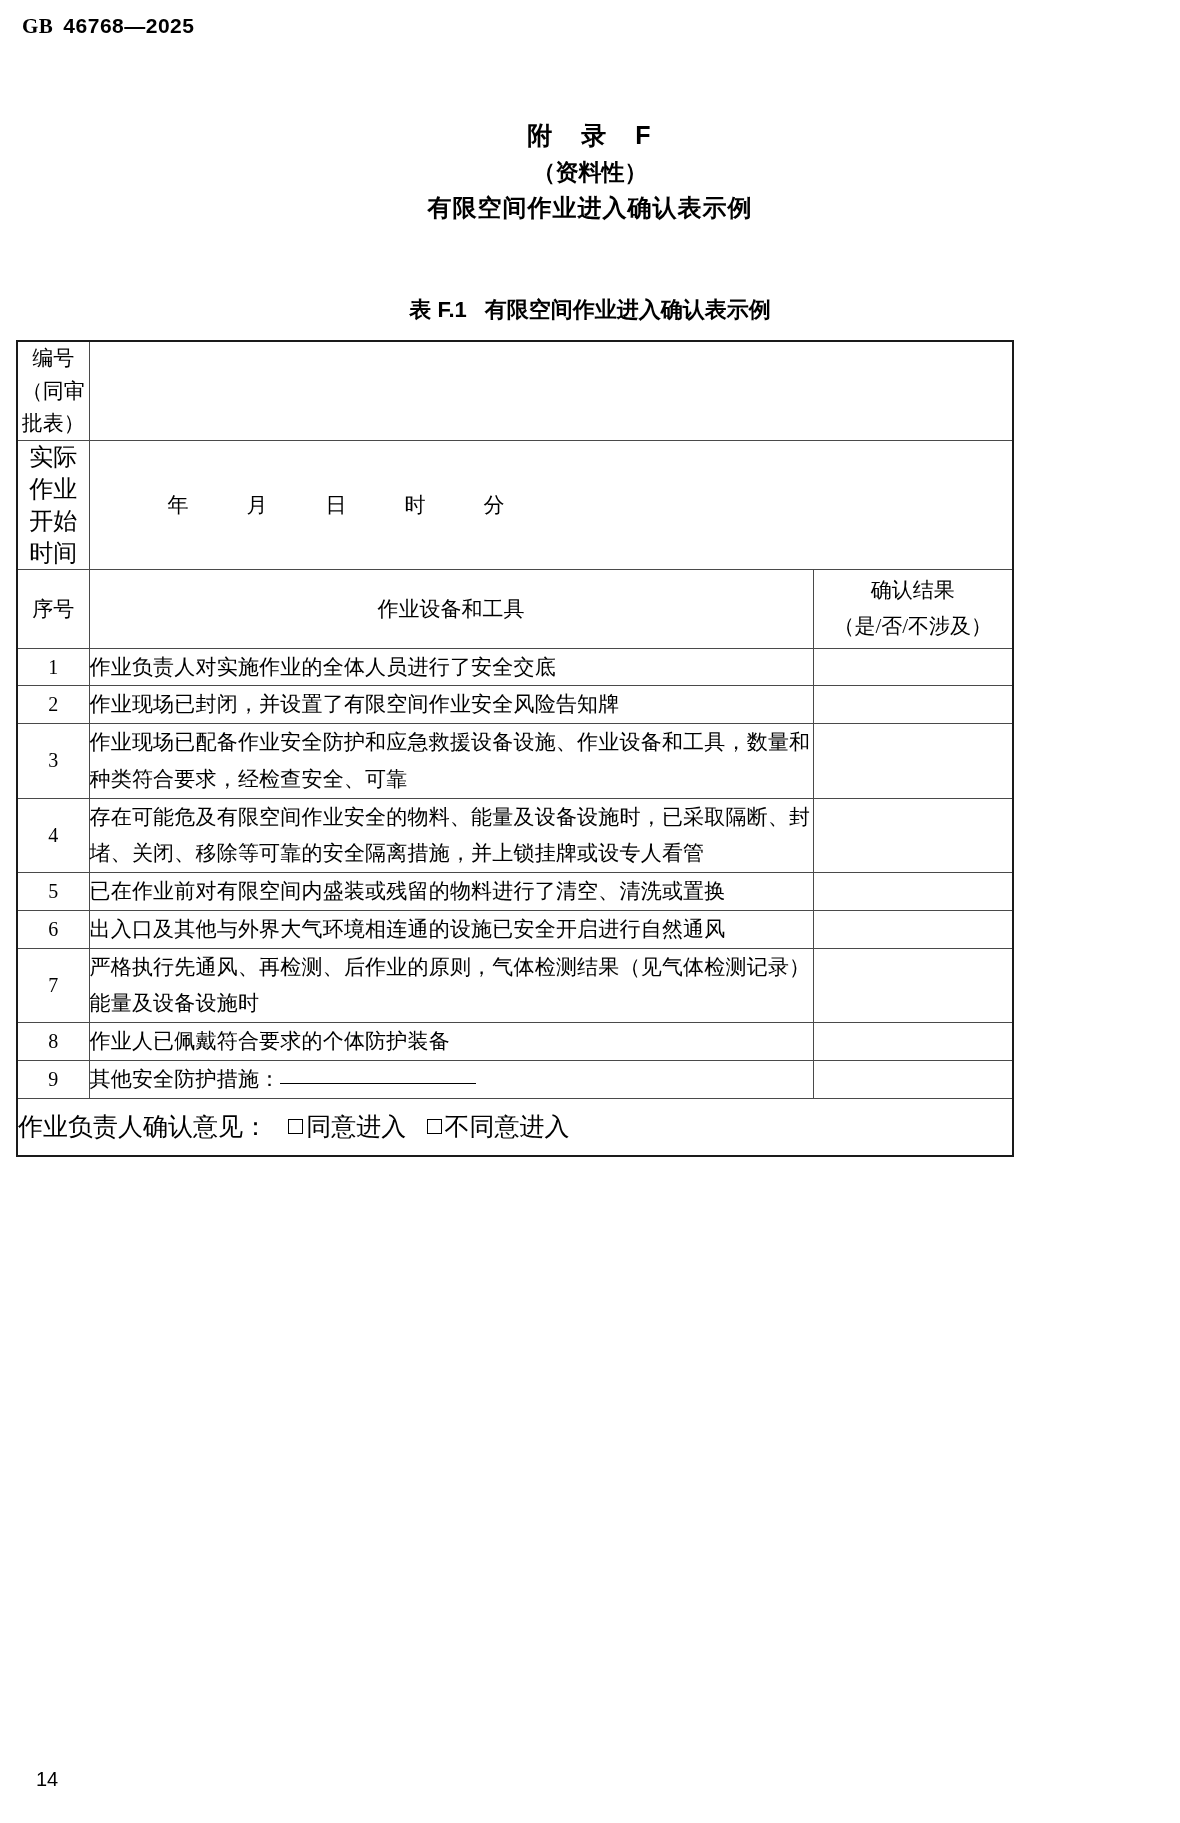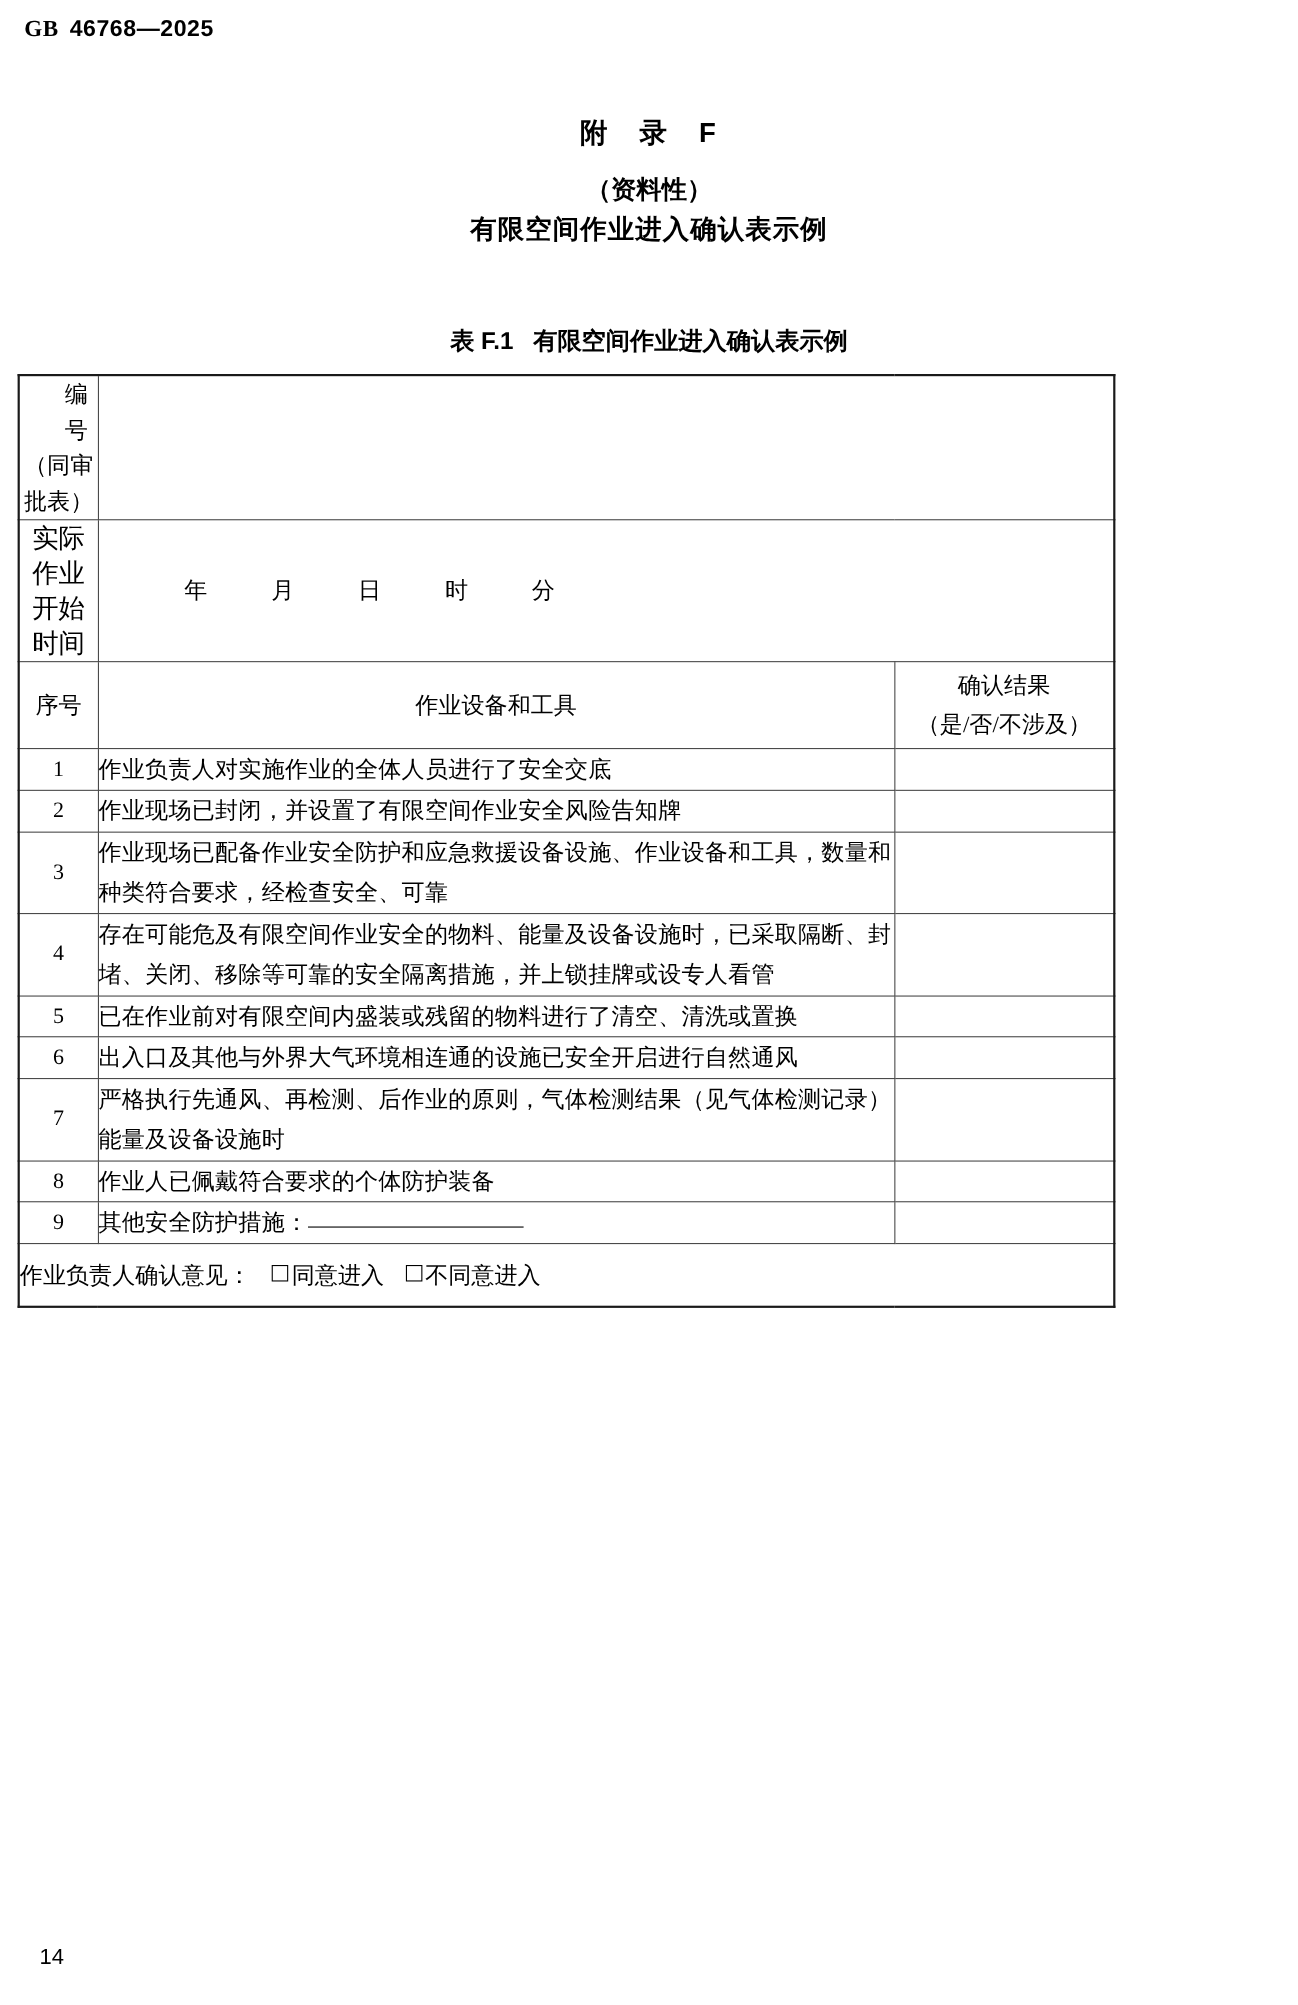--- a/index.html
+++ b/index.html
@@ -33,21 +33,21 @@
     font-size: 21px;
     letter-spacing: 0.5px;
   }
   .run-head .gb { font-family: "Liberation Serif", serif; font-weight: bold; }
   .run-head .num { font-family: "Liberation Sans", sans-serif; font-weight: bold; margin-left: 10px;}
 
   
   .annex-title {
     position: absolute;
     left: 0; right: 0;
-    top: 104px;
+    top: 119px;
     text-align: center;
     font-family: "Liberation Sans", "DejaVu Sans", sans-serif;
     font-weight: bold;
     font-size: 25px;
     letter-spacing: 2px;
   }
   .annex-sub {
     position: absolute;
     left: 0; right: 0;
     top: 157px;
@@ -110,21 +110,21 @@
   .c-res   { width: 200px; }
 
   .lbl-center { text-align: center; }
 
   .hdr-label {
     text-align: center;
     line-height: 1.55;
     font-size: 21px;
     padding: 10px 0;
   }
-  .hdr-label .l1 { display:block;padding-left:32px; }
+  .hdr-label .l1 { display:block; }
   .hdr-label .l2 { display:block; }
 
   .row-idtime td { height: 50px; }
 
   .time-slots {
     padding-left: 78px;
     letter-spacing: 0px;
     font-size: 21px;
   }
   .time-slots span { display:inline-block; }
@@ -147,21 +147,21 @@
   }
   .item-text {
     padding: 9px 14px 9px 16px;
     line-height: 1.75;
     font-size: 21px;
     letter-spacing: 0.2px;
   }
 
   .opinion-cell {
     padding: 14px 0 10px 14px;
-    font-size: 21px;
+    font-size: 25px;
     height: 56px;
     font-family: Liberation Serif, serif;
   }
   .opinion-cell .chk {
     display: inline-block;
     margin-left: 14px;
   }
   .opinion-cell .chk .box {
     display: inline-block;
     width: 13px;

